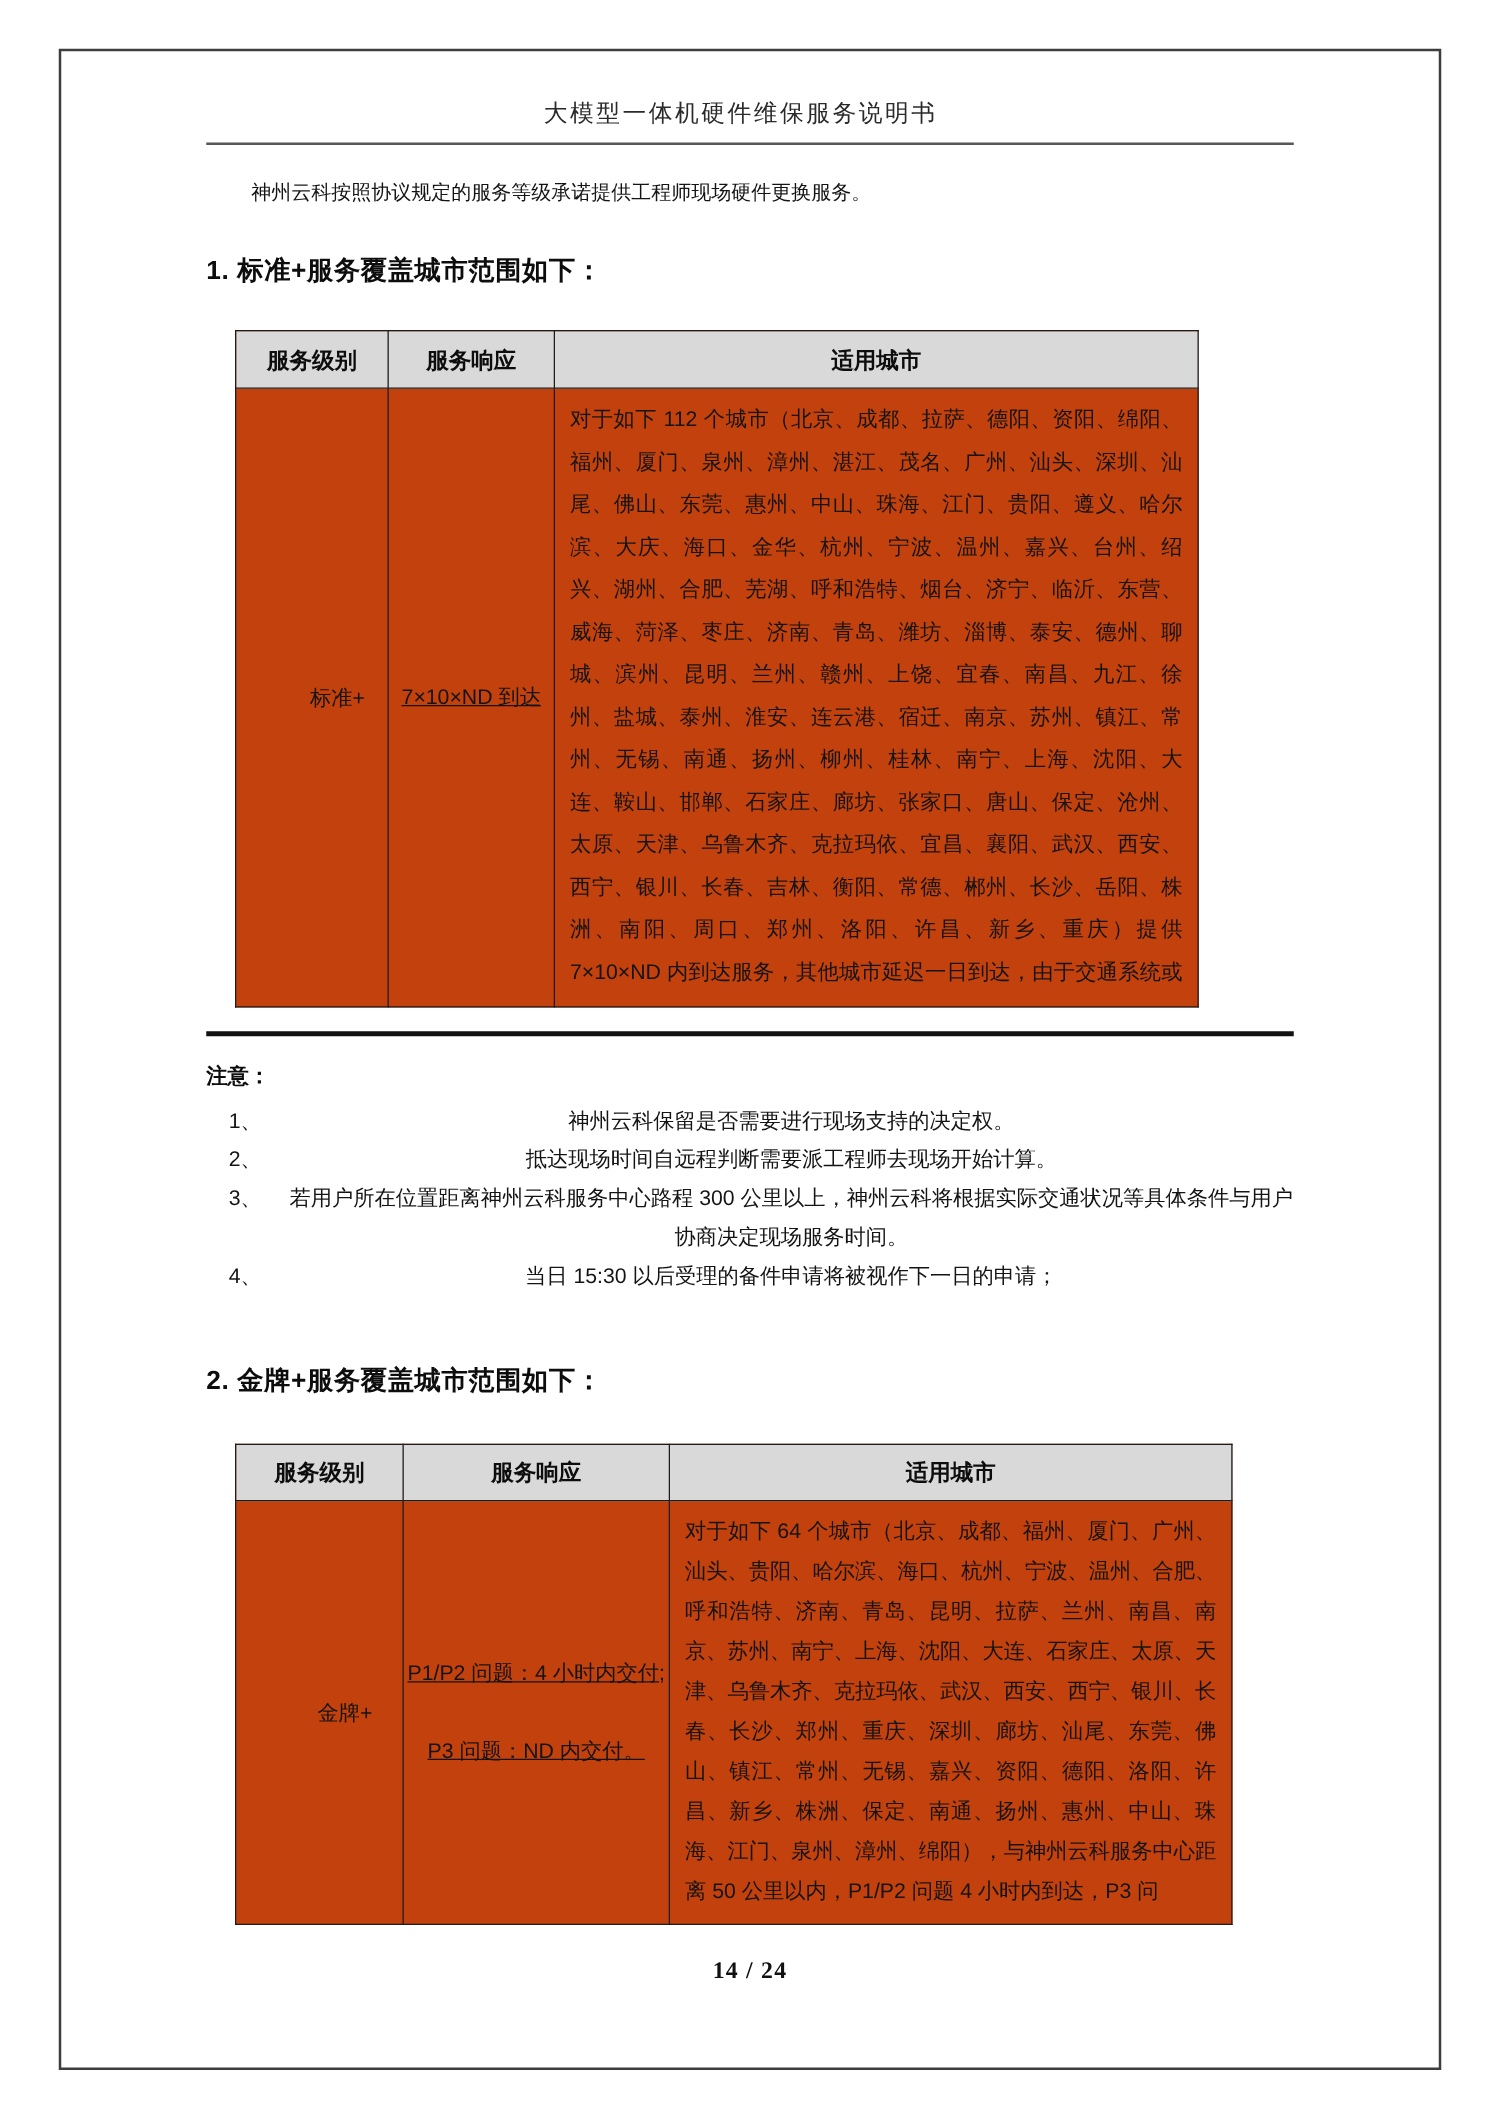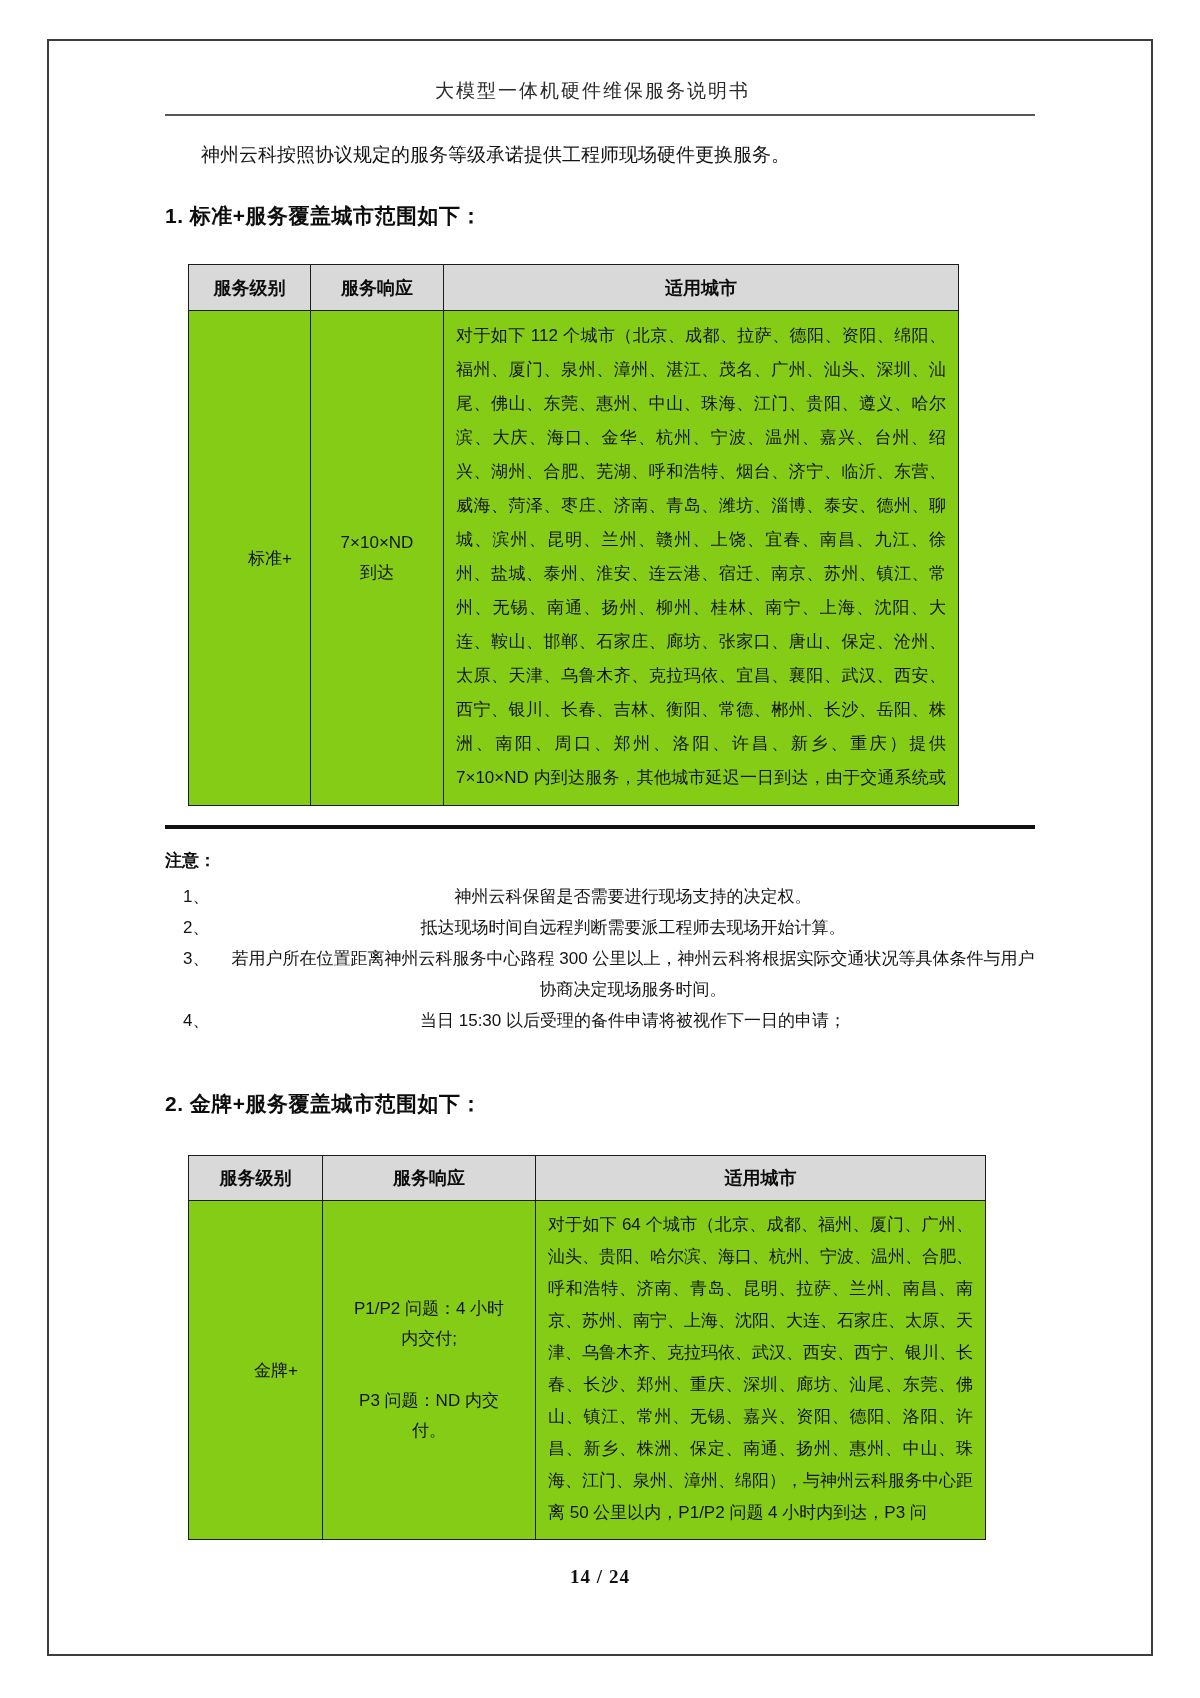--- a/index.html
+++ b/index.html
@@ -23,43 +23,43 @@
     font-family:"Liberation Serif", serif;
     font-size:19px; letter-spacing:2px; color:#2a2a2a;
     white-space:nowrap;
   }
   .header-rule {
     position:absolute; top:114px; left:165px; width:870px; height:2px;
     background:#575757;
   }
   .intro {
     position:absolute; top:141px; left:165px; width:870px;
-    font-size:19px; line-height:28px; text-indent:36px; color:#141414;
+    font-size:16px; line-height:28px; text-indent:36px; color:#141414;
   }
   .sec-heading {
     position:absolute; left:165px;
     font-size:21px; font-weight:700; color:#0d0d0d;
     letter-spacing:0.5px;
   }
   #heading1 { top:202px; }
   #heading2 { top:1090px; }
 
-  table { position:absolute; border-collapse:collapse; table-layout:fixed; background:#84cc16; }
+  table { position:absolute; border-collapse:collapse; table-layout:fixed; background:#c2410c; }
   th, td { border:1.5px solid #1c1c1c; }
   th {
     background:#d9d9d9; font-size:18px; font-weight:700;
     text-align:center; color:#0d0d0d;
   }
   #table1 { top:264px; left:188px; width:770px; }
   #table1 th { height:46px; }
   #table2 { top:1155px; left:188px; width:797px; }
   #table2 th { height:45px; }
 
   .cell-center { text-align:center; vertical-align:middle; font-size:17px; color:#141414;padding-left:41px; }
-  .cell-resp { line-height:30px; padding:4px 28px; }
+  .cell-resp { line-height:30px; padding:4px 0;text-decoration:underline; }
   .cell-cities { vertical-align:top; padding:8px 12px; }
   .cities-text {
     font-size:17px; text-align:justify; color:#141414; overflow:hidden;
   }
   #table1 .cities-text { line-height:34px; height:478px; }
   #table2 .cities-text { line-height:32px; height:322px; }
   .resp-block p { font-size:17px; line-height:30px; }
   .resp-gap { height:32px; }
 
   .thick-rule {

